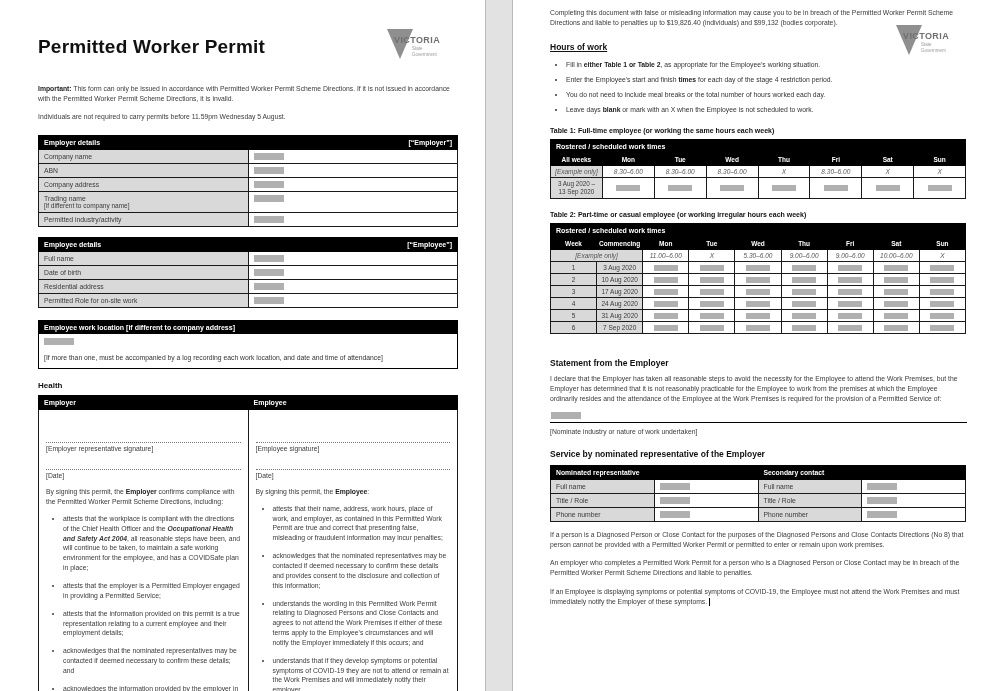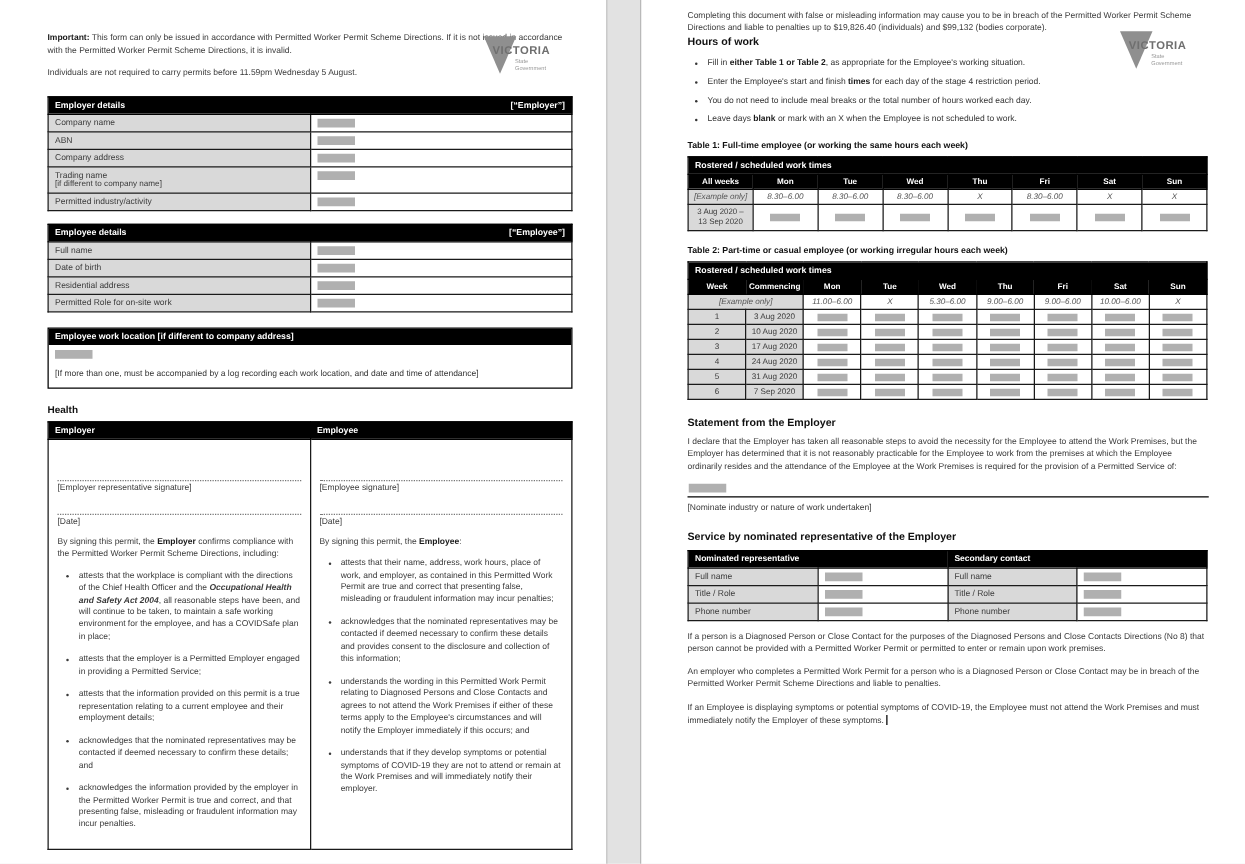--- a/index.html
+++ b/index.html
@@ -88,20 +88,21 @@
 
   <div class="logo">
     <div class="tri"></div>
     <div class="brand">VICTORIA</div>
     <div class="sub">
       <div>State</div>
       <div>Government</div>
     </div>
   </div>
 
+  <div class="doc-title">Permitted Worker Permit</div>
 
   <p class="mt14" style="margin-top:26px;"><b>Important:</b><span> This form can only be issued in accordance with Permitted Worker Permit Scheme Directions.  If it is not issued in accordance with the Permitted Worker Permit Scheme Directions, it is invalid.</span></p>
 
   <p class="mt8">Individuals are not required to carry permits before 11.59pm Wednesday 5 August.</p>
 
   <table class="mt12" style="margin-top:12px;">
     <tbody>
         <tr>
           <td class="bar-cell" colspan="2">
       <div class="bar-flex">
@@ -238,21 +239,21 @@
     <div class="tri"></div>
     <div class="brand">VICTORIA</div>
     <div class="sub">
       <div>State</div>
       <div>Government</div>
     </div>
   </div>
 
   <p class="mt8">Completing this document with false or misleading information may cause you to be in breach of the Permitted Worker Permit Scheme Directions and liable to penalties up to $19,826.40 (individuals) and $99,132 (bodies corporate).</p>
 
-  <div class="h-section" style="">Hours of work</div>
+  <div class="h-section" style="margin-top:14px;text-decoration:underline;">Hours of work</div>
   <ul class="hours-ul">
     <li><span>Fill in </span><b>either Table 1 or Table 2</b><span>, as appropriate for the Employee's working situation.</span></li>
     <li><span>Enter the Employee's start and finish </span><b>times</b><span> for each day of the stage 4 restriction period.</span></li>
     <li><span>You do not need to include meal breaks or the total number of hours worked each day.</span></li>
     <li><span>Leave days </span><b>blank</b><span> or mark with an X when the Employee is not scheduled to work.</span></li>
   </ul>
 
   <div class="tbl-caption">Table 1: Full-time employee (or working the same hours each week)</div>
   <table class="roster">
     <tbody>
@@ -482,21 +483,21 @@
       <td>
             <div class="ph-sm"></div>
           </td>
       <td>
             <div class="ph-sm"></div>
           </td>
     </tr>
   </tbody>
     </table>
 
-  <div class="h-section" style="margin-top:13px;">Statement from the Employer</div>
+  <div class="h-section" style="margin-top:24px;">Statement from the Employer</div>
   <p class="mt6">I declare that the Employer has taken all reasonable steps to avoid the necessity for the Employee to attend the Work Premises, but the Employer has determined that it is not reasonably practicable for the Employee to work from the premises at which the Employee ordinarily resides and the attendance of the Employee at the Work Premises is required for the provision of a Permitted Service of:</p>
   <div class="nominate-line">
       <div class="ph"></div>
     </div>
   <p style="margin-top:4px;">[Nominate industry or nature of work undertaken]</p>
 
   <div class="h-section" style="margin-top:12px;">Service by nominated representative of the Employer</div>
   <table class="contacts" style="margin-top:6px;">
     <tbody>
         <tr>

